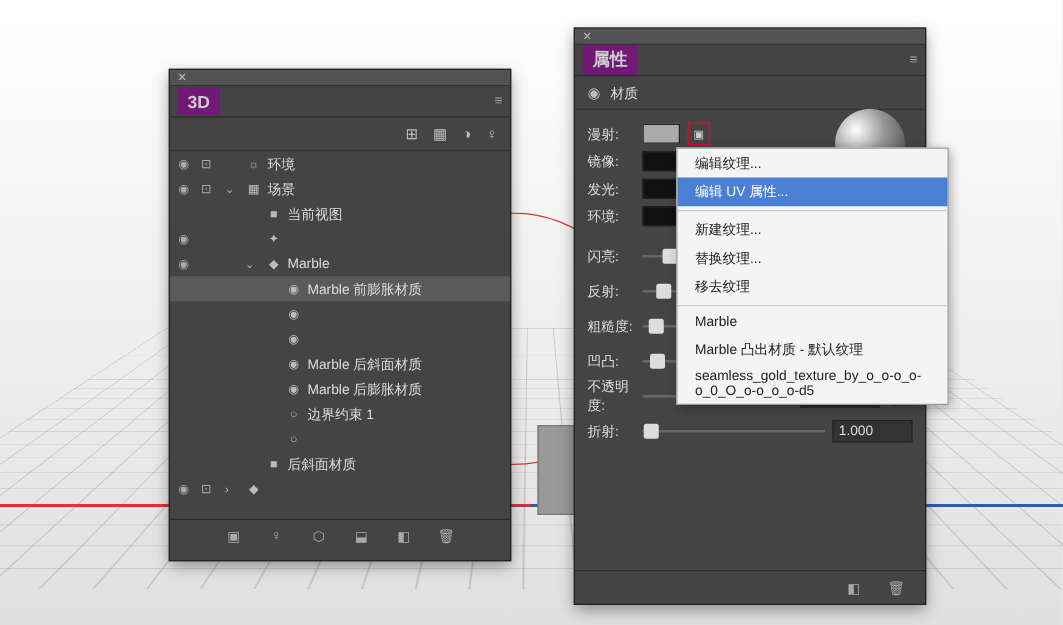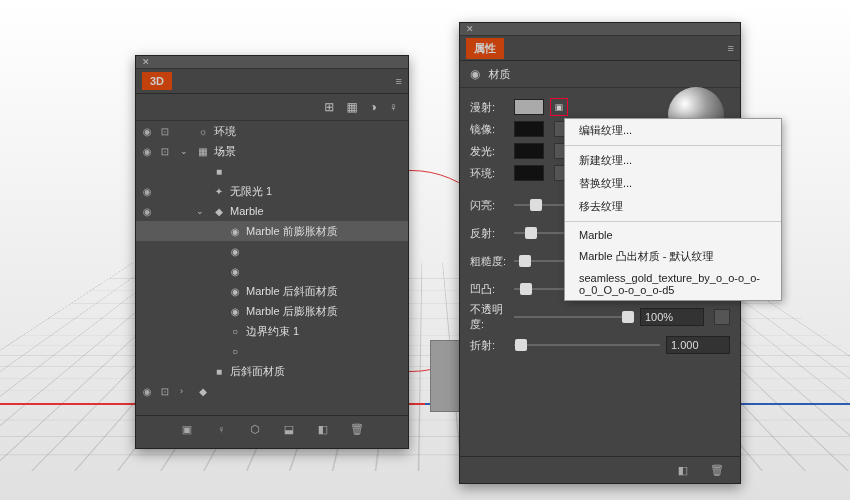--- a/index.html
+++ b/index.html
@@ -9,21 +9,21 @@
 .axis-b{position:absolute;bottom:95px;left:50%;right:0;height:2px;background:#2b5cb0}
 .circle{position:absolute;width:200px;height:200px;border:1px solid #d33;border-radius:50%;left:310px;top:170px;clip-path:polygon(100% 0,100% 100%,0 100%,0 0)}
 .shadow{position:absolute;width:160px;height:60px;background:radial-gradient(ellipse,rgba(0,0,0,.35),transparent 70%);left:140px;top:340px}
 .cube{position:absolute;width:70px;height:70px;background:#999;border:1px solid #777;left:430px;top:340px}
 .panel{position:absolute;background:#444;border:1px solid #222;box-shadow:0 4px 12px rgba(0,0,0,.4)}
 .p3d{left:135px;top:55px;width:272px;height:392px}
 .pprop{left:459px;top:22px;width:280px;height:460px}
 .titlebar{height:12px;background:#535353;display:flex;align-items:center;padding:0 6px;border-bottom:1px solid #333}
 .close-x{font-size:9px;color:#bbb}
 .tabrow{height:24px;display:flex;align-items:center;border-bottom:1px solid #2a2a2a;padding:0 6px}
-.tab{padding:3px 8px;background:#c2410c;font-weight:bold;font-size:11px}
+.tab{padding:3px 8px;background:#701a75;font-weight:bold;font-size:14px}
 .menuico{margin-left:auto;color:#aaa;font-size:11px}
 .iconrow{height:26px;display:flex;align-items:center;justify-content:flex-end;gap:12px;padding:0 10px;border-bottom:1px solid #333}
 .ico{color:#bbb;font-size:12px}
 .tree{overflow:auto;height:294px}
 .row{display:flex;align-items:center;height:20px;padding:0 4px;gap:4px}
 .row.sel{background:#5a5a5a}
 .vis{width:14px;text-align:center;color:#aaa;font-size:10px}
 .twisty{width:12px;color:#bbb;font-size:9px}
 .typico{width:14px;text-align:center;color:#bbb;font-size:10px}
 .lbl{flex:1;color:#ddd}
@@ -34,21 +34,21 @@
 .proplbl{width:38px;text-align:left;color:#ddd}
 .swatch{width:28px;height:14px;border:1px solid #222;background:#aaa}
 .swatch.dark{background:#111}
 .texbtn{width:16px;height:16px;border:1px solid #e03;display:flex;align-items:center;justify-content:center;font-size:9px}
 .slider{flex:1;height:12px;position:relative}
 .slider::before{content:"";position:absolute;left:0;right:0;top:5px;height:2px;background:#666}
 .thumb{position:absolute;top:0;width:12px;height:12px;background:#ddd;border-radius:2px;transform:translateX(-6px)}
 .valbox{width:54px;height:16px;background:#333;border:1px solid #222;text-align:left;padding:0 4px;color:#ddd;line-height:16px}
 .fold{width:14px;height:14px;background:#555;border:1px solid #333;margin-left:4px}
 .sphere{position:absolute;right:16px;top:64px;width:56px;height:56px;border-radius:50%;background:radial-gradient(circle at 30% 30%,#fff,#999 40%,#333)}
-.ctxmenu{position:absolute;left:564px;top:118px;width:216px;background:#f4f4f4;border:1px solid #999;box-shadow:2px 2px 8px rgba(0,0,0,.3);color:#222;font-size:11px;z-index:100}
+.ctxmenu{position:absolute;left:541px;top:118px;width:216px;background:#f4f4f4;border:1px solid #999;box-shadow:2px 2px 8px rgba(0,0,0,.3);color:#222;font-size:11px;z-index:100}
 .ctxitem{padding:4px 14px}
 .ctxitem.sel{background:#4a7fd4;color:#fff}
 .ctxsep{height:1px;background:#ccc;margin:3px 0}
 .iconbtn{width:18px;text-align:center}
 </style>
 </head>
 <body>
 
 <div class="viewport">
   <div class="grid"></div>
@@ -89,28 +89,28 @@
         <span class="twisty">⌄</span>
         <span class="typico">▦</span>
         <span class="lbl">场景</span>
       </div>
       <div class="row">
         <span class="vis"></span>
         <span class="vis"></span>
         <span class="indent" style="width:16px"></span>
         <span class="twisty"></span>
         <span class="typico">■</span>
+        <span class="lbl">当前视图</span>
       </div>
       <div class="row">
         <span class="vis">◉</span>
         <span class="vis"></span>
         <span class="indent" style="width:16px"></span>
         <span class="twisty"></span>
         <span class="typico">✦</span>
-        <span class="lbl">无限光 1</span>
       </div>
       <div class="row">
         <span class="vis">◉</span>
         <span class="vis"></span>
         <span class="indent" style="width:16px"></span>
         <span class="twisty">⌄</span>
         <span class="typico">◆</span>
         <span class="lbl">Marble</span>
       </div>
       <div class="row sel">
@@ -276,20 +276,21 @@
   </div>
   <div class="footer" style="position:absolute;bottom:0;left:0;right:0;justify-content:flex-end;padding-right:14px">
     <span class="iconbtn">◧</span>
     <span class="iconbtn">🗑</span>
   </div>
 </div>
 
 <div class="ctxmenu">
   <div id="ctx1">
       <div class="ctxitem">编辑纹理...</div>
+      <div class="ctxitem sel">编辑 UV 属性...</div>
     </div>
     <div class="ctxsep"></div>
     <div id="ctx2">
       <div class="ctxitem">新建纹理...</div>
       <div class="ctxitem">替换纹理...</div>
       <div class="ctxitem">移去纹理</div>
     </div>
     <div class="ctxsep"></div>
     <div id="ctx3">
       <div class="ctxitem">Marble</div>

